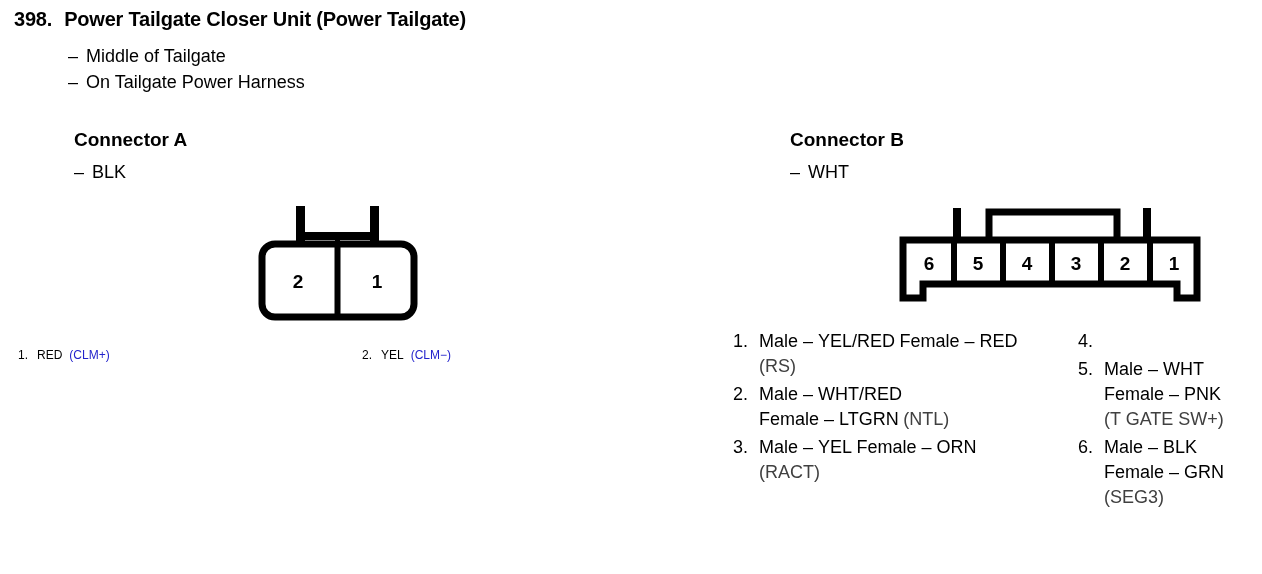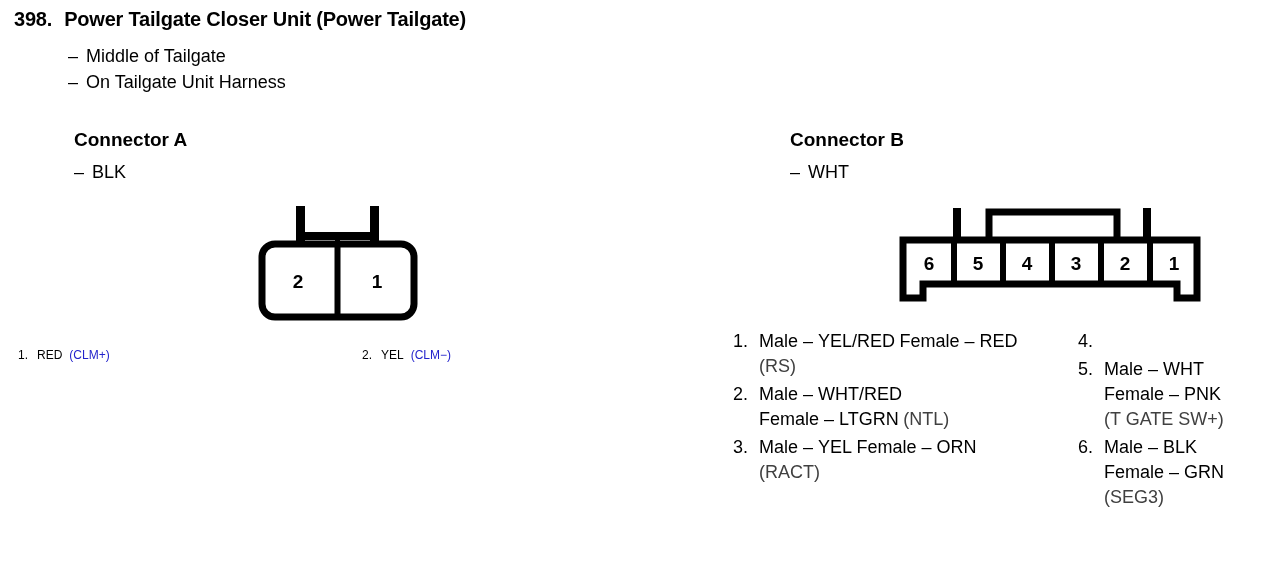--- a/index.html
+++ b/index.html
@@ -130,21 +130,21 @@
   <div class="title-row">
     <span class="title-num">398.</span>
     <span class="title-text">Power Tailgate Closer Unit (Power Tailgate)</span>
   </div>
 
   <div class="loc-list">
     <div class="loc-line">
       <span class="dash">–</span><span>Middle of Tailgate</span>
     </div>
     <div class="loc-line">
-      <span class="dash">–</span><span>On Tailgate Unit Harness</span>
+      <span class="dash">–</span><span>On Tailgate Power Harness</span>
     </div>
   </div>
 
   <div class="conn-head" id="connA-head">Connector A</div>
   <div class="conn-sub" id="connA-sub">
     <span class="dash">–</span><span>BLK</span>
   </div>
 
   <div class="drawing" id="drawA">
     <svg width="175" height="125" viewBox="0 0 175 125" xmlns="http://www.w3.org/2000/svg">

